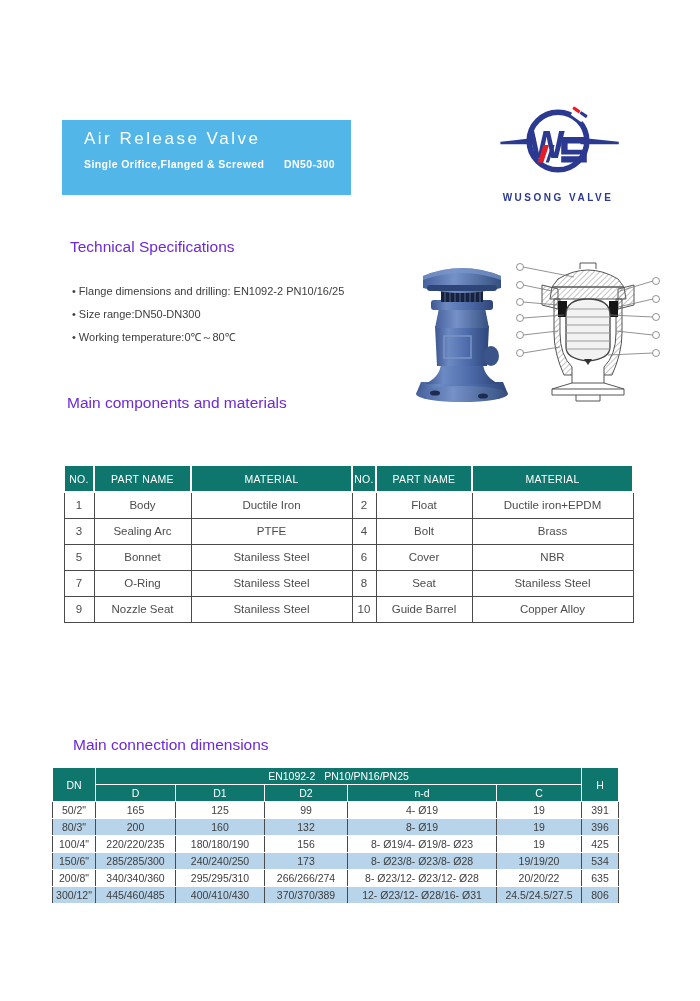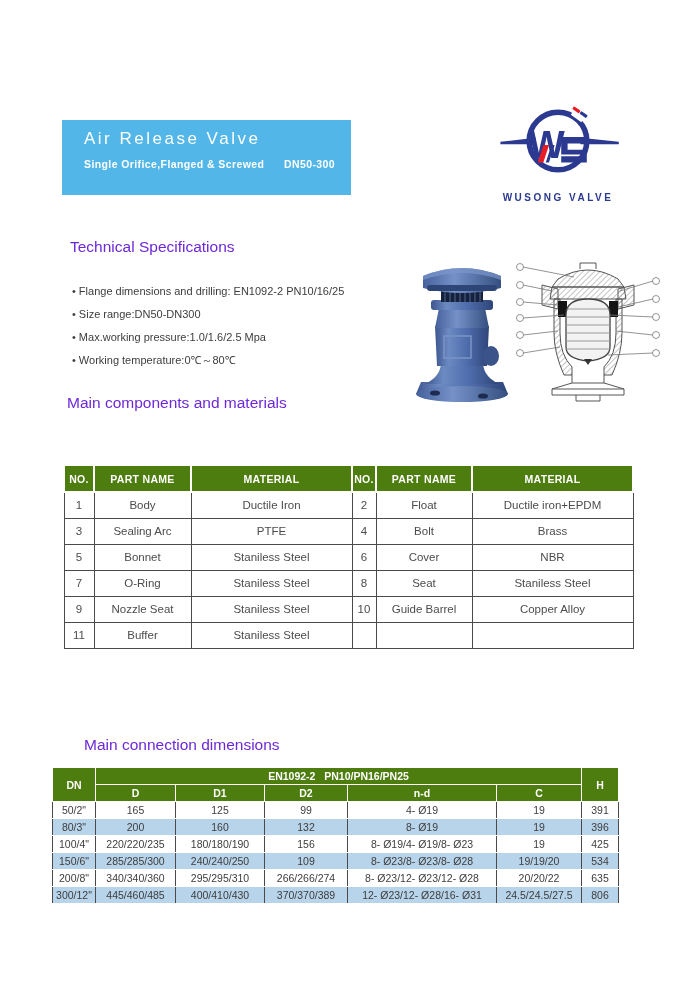--- a/index.html
+++ b/index.html
@@ -27,37 +27,37 @@
   .logo-wrap svg { display: block; margin: 0 auto; }
   .brand {
     margin-top: 2px; color: #2b3990; font-weight: bold; font-size: 10px;
     letter-spacing: 2.5px; white-space: nowrap;
   }
 
   
   .sec-heading { position: absolute; color: #6d28d9; font-size: 15.5px; font-weight: 400; }
   #h-specs { left: 70px; top: 238px; }
   #h-comp  { left: 67px; top: 394px; }
-  #h-dims  { left: 84px; top: 736px; }
+  #h-dims  { left: 73px; top: 736px; }
 
   
   .spec-list { position: absolute; left: 72px; top: 280px; list-style: none; }
   .spec-list li {
     font-size: 11px; color: #3d3d3d; line-height: 23px; white-space: nowrap;
   }
   .spec-list li::before { content: "\2022"; margin-right: 3px; font-size: 11px; }
 
   
   .photo-wrap   { position: absolute; left: 411px; top: 254px; }
   .drawing-wrap { position: absolute; left: 514px; top: 255px; }
 
   
   table { border-collapse: collapse; table-layout: fixed; }
   th, td { text-align: center; vertical-align: middle; }
-  th { background: #4d7c0f; color: #ffffff; font-weight: bold; }
+  th { background: #0f766e; color: #ffffff; font-weight: normal; }
 
   
   .comp { position: absolute; left: 63px; top: 464px; width: 569px; }
   .comp th { border: 2px solid #ffffff; font-size: 10.5px; height: 27px; letter-spacing: .3px; }
   .comp td { border: 1px solid #4a4a4a; font-size: 11.5px; color: #4c4c4c; height: 26px; background: #fff; }
 
   
   .dims { position: absolute; left: 52px; top: 767px; width: 566px; }
   .dims th { border: 1.5px solid #ffffff; font-size: 10.5px; height: 17px; white-space: pre; }
   .dims td {
@@ -99,21 +99,20 @@
       <rect x="100" y="56" width="7" height="22" fill="#e81c24" transform="skewX(-18)"></rect>
       <rect x="110" y="56" width="4" height="22" fill="#2b3990" transform="skewX(-18)"></rect>
     </svg>
     <div class="brand">WUSONG VALVE</div>
   </div>
 
   <div class="sec-heading" id="h-specs">Technical Specifications</div>
   <ul class="spec-list">
       <li>Flange dimensions and drilling: EN1092-2 PN10/16/25</li>
       <li>Size range:DN50-DN300</li>
-      <li>Max.working pressure:1.0/1.6/2.5 Mpa</li>
       <li>Working temperature:0℃～80℃</li>
     </ul>
 
   <div class="photo-wrap">
     <svg width="102" height="150" viewBox="0 0 102 150">
       <defs>
         <linearGradient id="bgrad" x1="0" y1="0" x2="1" y2="0">
           <stop offset="0" stop-color="#3d5690"></stop>
             <stop offset=".25" stop-color="#6c8ac2"></stop>
           <stop offset=".6" stop-color="#4e6cab"></stop>
@@ -285,28 +284,20 @@
           <td>Staniless Steel</td>
         </tr>
         <tr>
           <td>9</td>
           <td>Nozzle Seat</td>
           <td>Staniless Steel</td>
           <td>10</td>
           <td>Guide Barrel</td>
           <td>Copper Alloy</td>
         </tr>
-        <tr>
-          <td>11</td>
-          <td>Buffer</td>
-          <td>Staniless Steel</td>
-          <td></td>
-          <td></td>
-          <td></td>
-        </tr>
       </tbody>
   </table>
 
   <div class="sec-heading" id="h-dims">Main connection dimensions</div>
   <table class="dims">
     <colgroup>
       <col style="width:43px">
         <col style="width:80px">
         <col style="width:89px">
         <col style="width:83px">
@@ -353,21 +344,21 @@
           <td>180/180/190</td>
           <td>156</td>
           <td>8- Ø19/4- Ø19/8- Ø23</td>
           <td>19</td>
           <td>425</td>
         </tr>
         <tr>
           <td>150/6"</td>
           <td>285/285/300</td>
           <td>240/240/250</td>
-          <td>109</td>
+          <td>173</td>
           <td>8- Ø23/8- Ø23/8- Ø28</td>
           <td>19/19/20</td>
           <td>534</td>
         </tr>
         <tr>
           <td>200/8"</td>
           <td>340/340/360</td>
           <td>295/295/310</td>
           <td>266/266/274</td>
           <td>8- Ø23/12- Ø23/12- Ø28</td>

